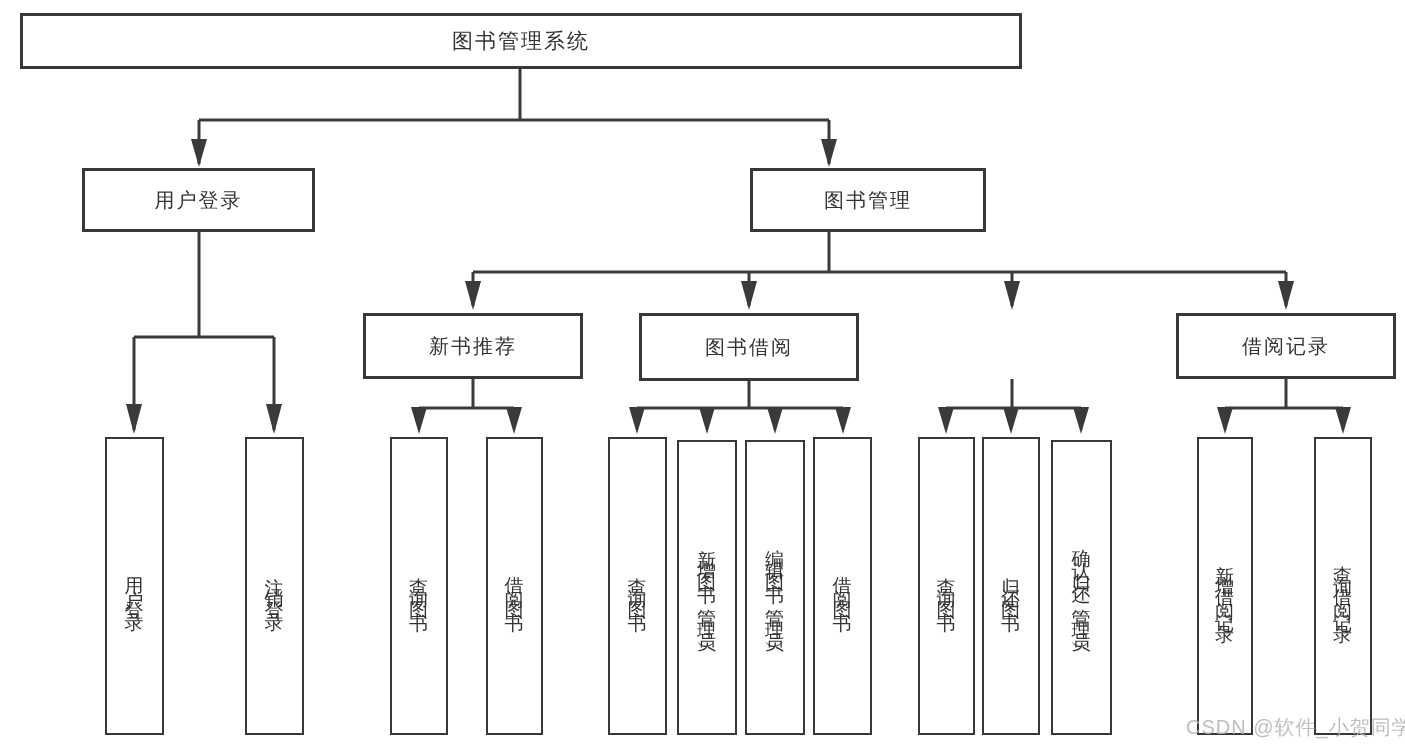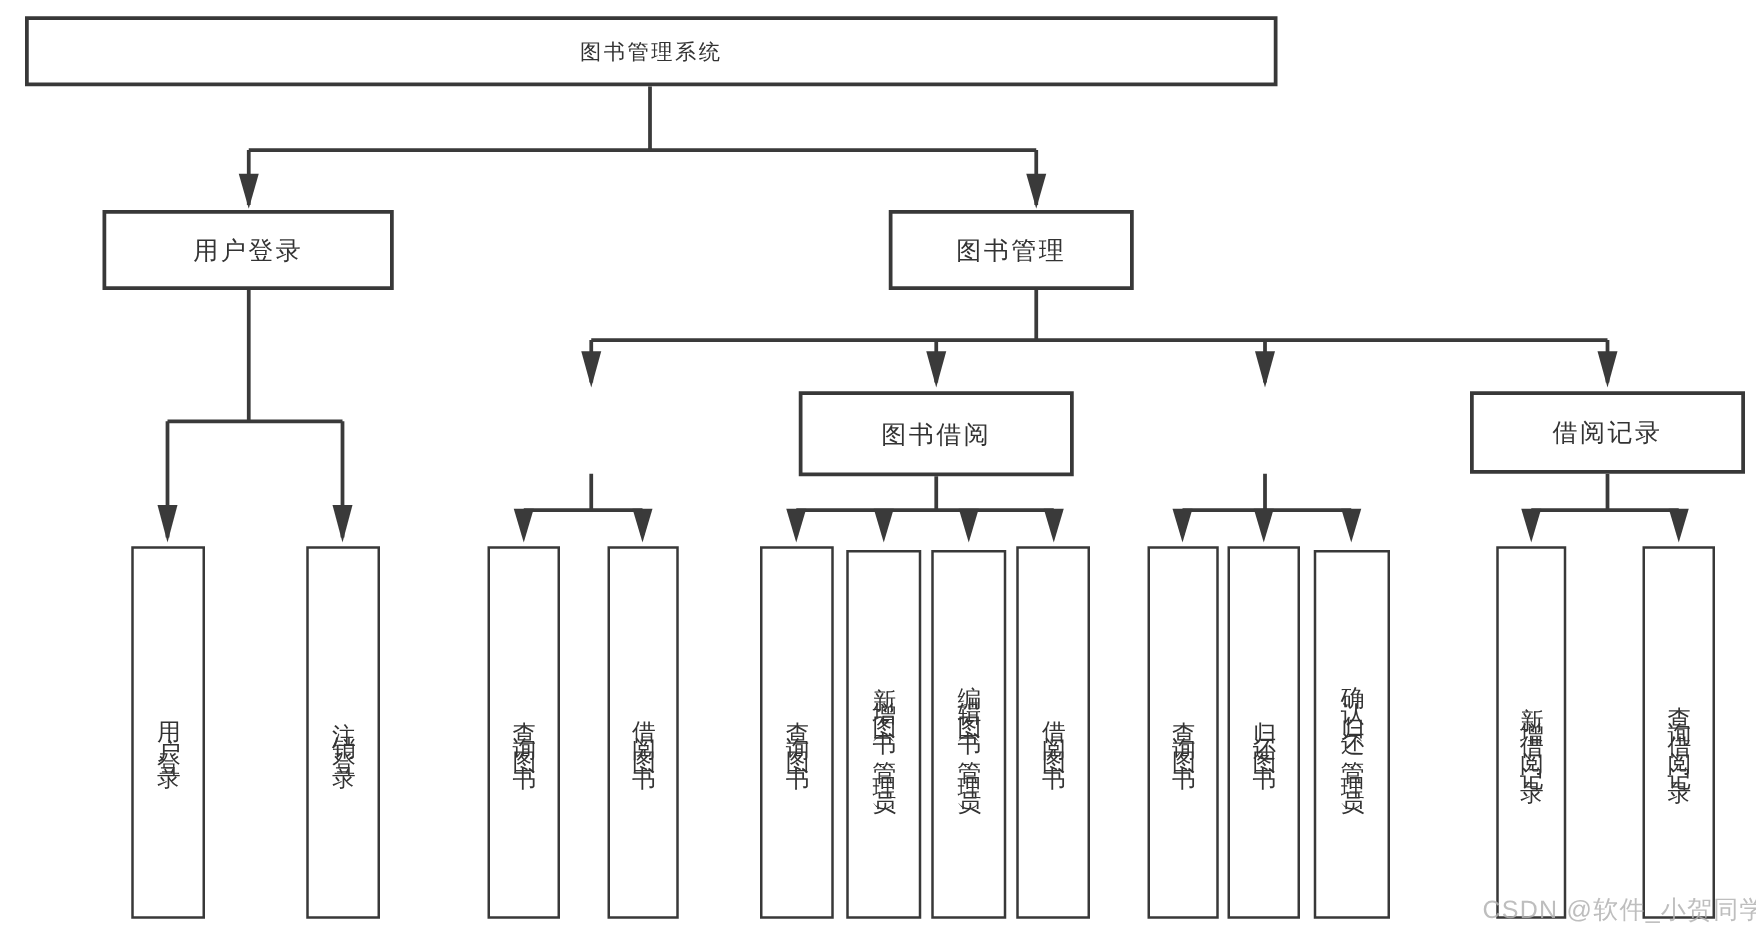--- a/index.html
+++ b/index.html
@@ -18,21 +18,21 @@
     background:#ffffff;
     border:3px solid #383838;
     box-sizing:border-box;
     display:flex;align-items:center;justify-content:center;
     z-index:2;
     color:#333333;
   }
   .box.h span{
     font-size:20px;letter-spacing:2px;color:#333333;white-space:nowrap;
   }
-  .box.root span{font-size:17px;}
+  .box.root span{font-size:21px;}
   .box.v{border-width:2.5px;}
   .box.v span{
     writing-mode:vertical-rl;
     text-orientation:mixed;
     font-size:19px;
     letter-spacing:12px;
     line-height:1;
     color:#333333;
   }
   #watermark{
@@ -87,24 +87,27 @@
     <polygon points="1335,407 1351,407 1343,434"></polygon>
   </svg>
 
   <div class="box h root" style="left:20px;top:13px;width:1002px;height:56px">
     <span>图书管理系统</span>
   </div>
 
   <div class="box h" style="left:82px;top:168px;width:233px;height:64px">
     <span>用户登录</span>
   </div>
-  <div class="box h" style="left:711px;top:168px;width:196px;height:64px">
+  <div class="box h" style="left:750px;top:168px;width:236px;height:64px">
     <span>图书管理</span>
   </div>
 
+  <div class="box h" style="left:363px;top:313px;width:220px;height:66px">
+    <span>新书推荐</span>
+  </div>
   <div class="box h" style="left:639px;top:313px;width:220px;height:68px">
     <span>图书借阅</span>
   </div>
   <div class="box h" style="left:1176px;top:313px;width:220px;height:66px">
     <span>借阅记录</span>
   </div>
 
   <div class="box v" style="left:105px;top:437px;width:59px;height:298px">
     <span>用户登录</span>
   </div>

